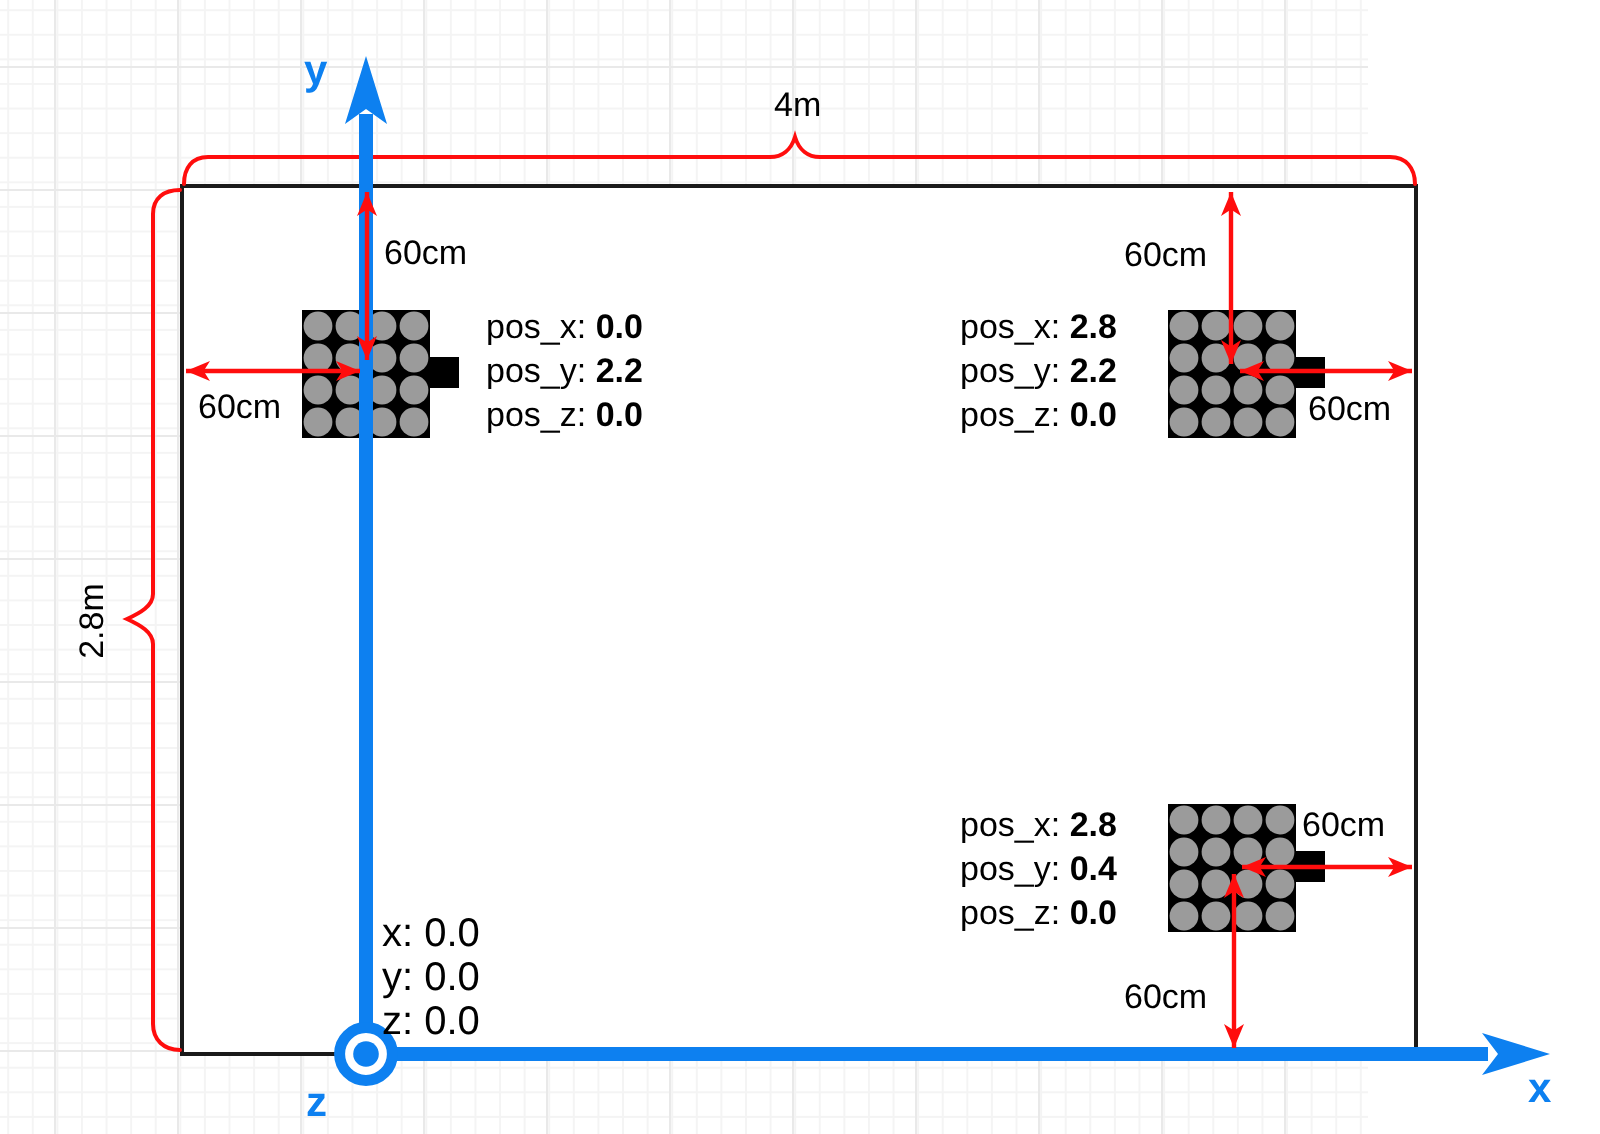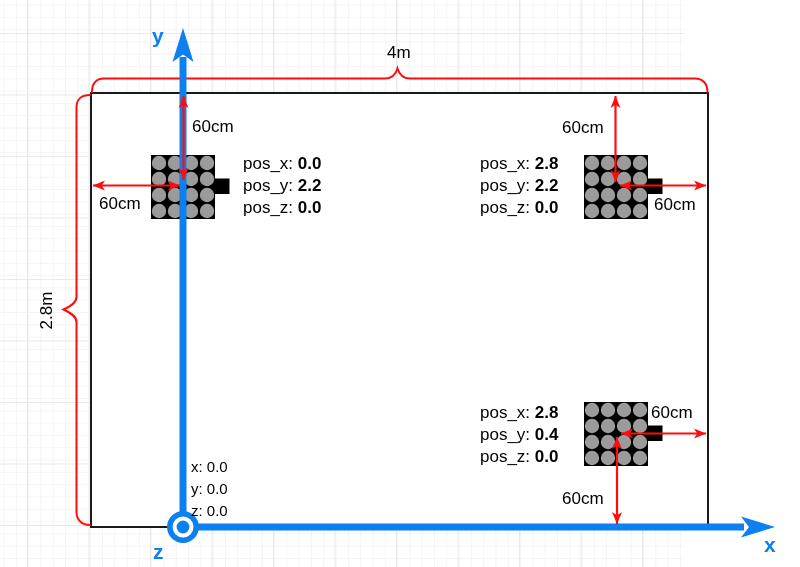--- a/index.html
+++ b/index.html
@@ -24,21 +24,21 @@
     background-size:61.5px 61.5px,61.5px 61.5px,12.3px 12.3px,12.3px 12.3px;
     background-position:27px 33px,27px 33px,3.6px 4.6px,3.6px 4.6px;
     padding-left:17px;
   }
   svg.layer{position:absolute;left:0;top:0;z-index:1;}
   .lbl{position:absolute;z-index:2;font-size:17px;line-height:19px;color:var(--text-black);white-space:nowrap;}
   .axis-lbl{position:absolute;z-index:2;font-size:21px;font-weight:700;color:var(--axis-blue);white-space:nowrap;}
   .pos-block{position:absolute;z-index:2;font-size:17px;color:var(--text-black);}
   .pos-block .pos-line{height:22px;line-height:22px;white-space:nowrap;}
   .pos-block .val{font-weight:700;}
-  .origin-block{position:absolute;z-index:2;font-size:15px;color:var(--text-black);}
+  .origin-block{position:absolute;z-index:2;font-size:20px;color:var(--text-black);}
   .origin-block .pos-line{height:22px;line-height:22px;white-space:nowrap;}
   .rot{transform:rotate(-90deg);transform-origin:50% 50%;text-align:center;}
   
   .wall{fill:#ffffff;stroke:var(--wall-stroke);stroke-width:2;}
   .brace{stroke:var(--dimension-red);stroke-width:2;fill:none;stroke-linecap:round;}
   .dim{stroke:var(--dimension-red);stroke-width:2.2;}
   .fill-red{fill:var(--dimension-red);}
   .axis{stroke:var(--axis-blue);stroke-width:7;}
   .fill-blue{fill:var(--axis-blue);}
   .origin-ring{fill:#ffffff;stroke:var(--axis-blue);stroke-width:5.5;}

